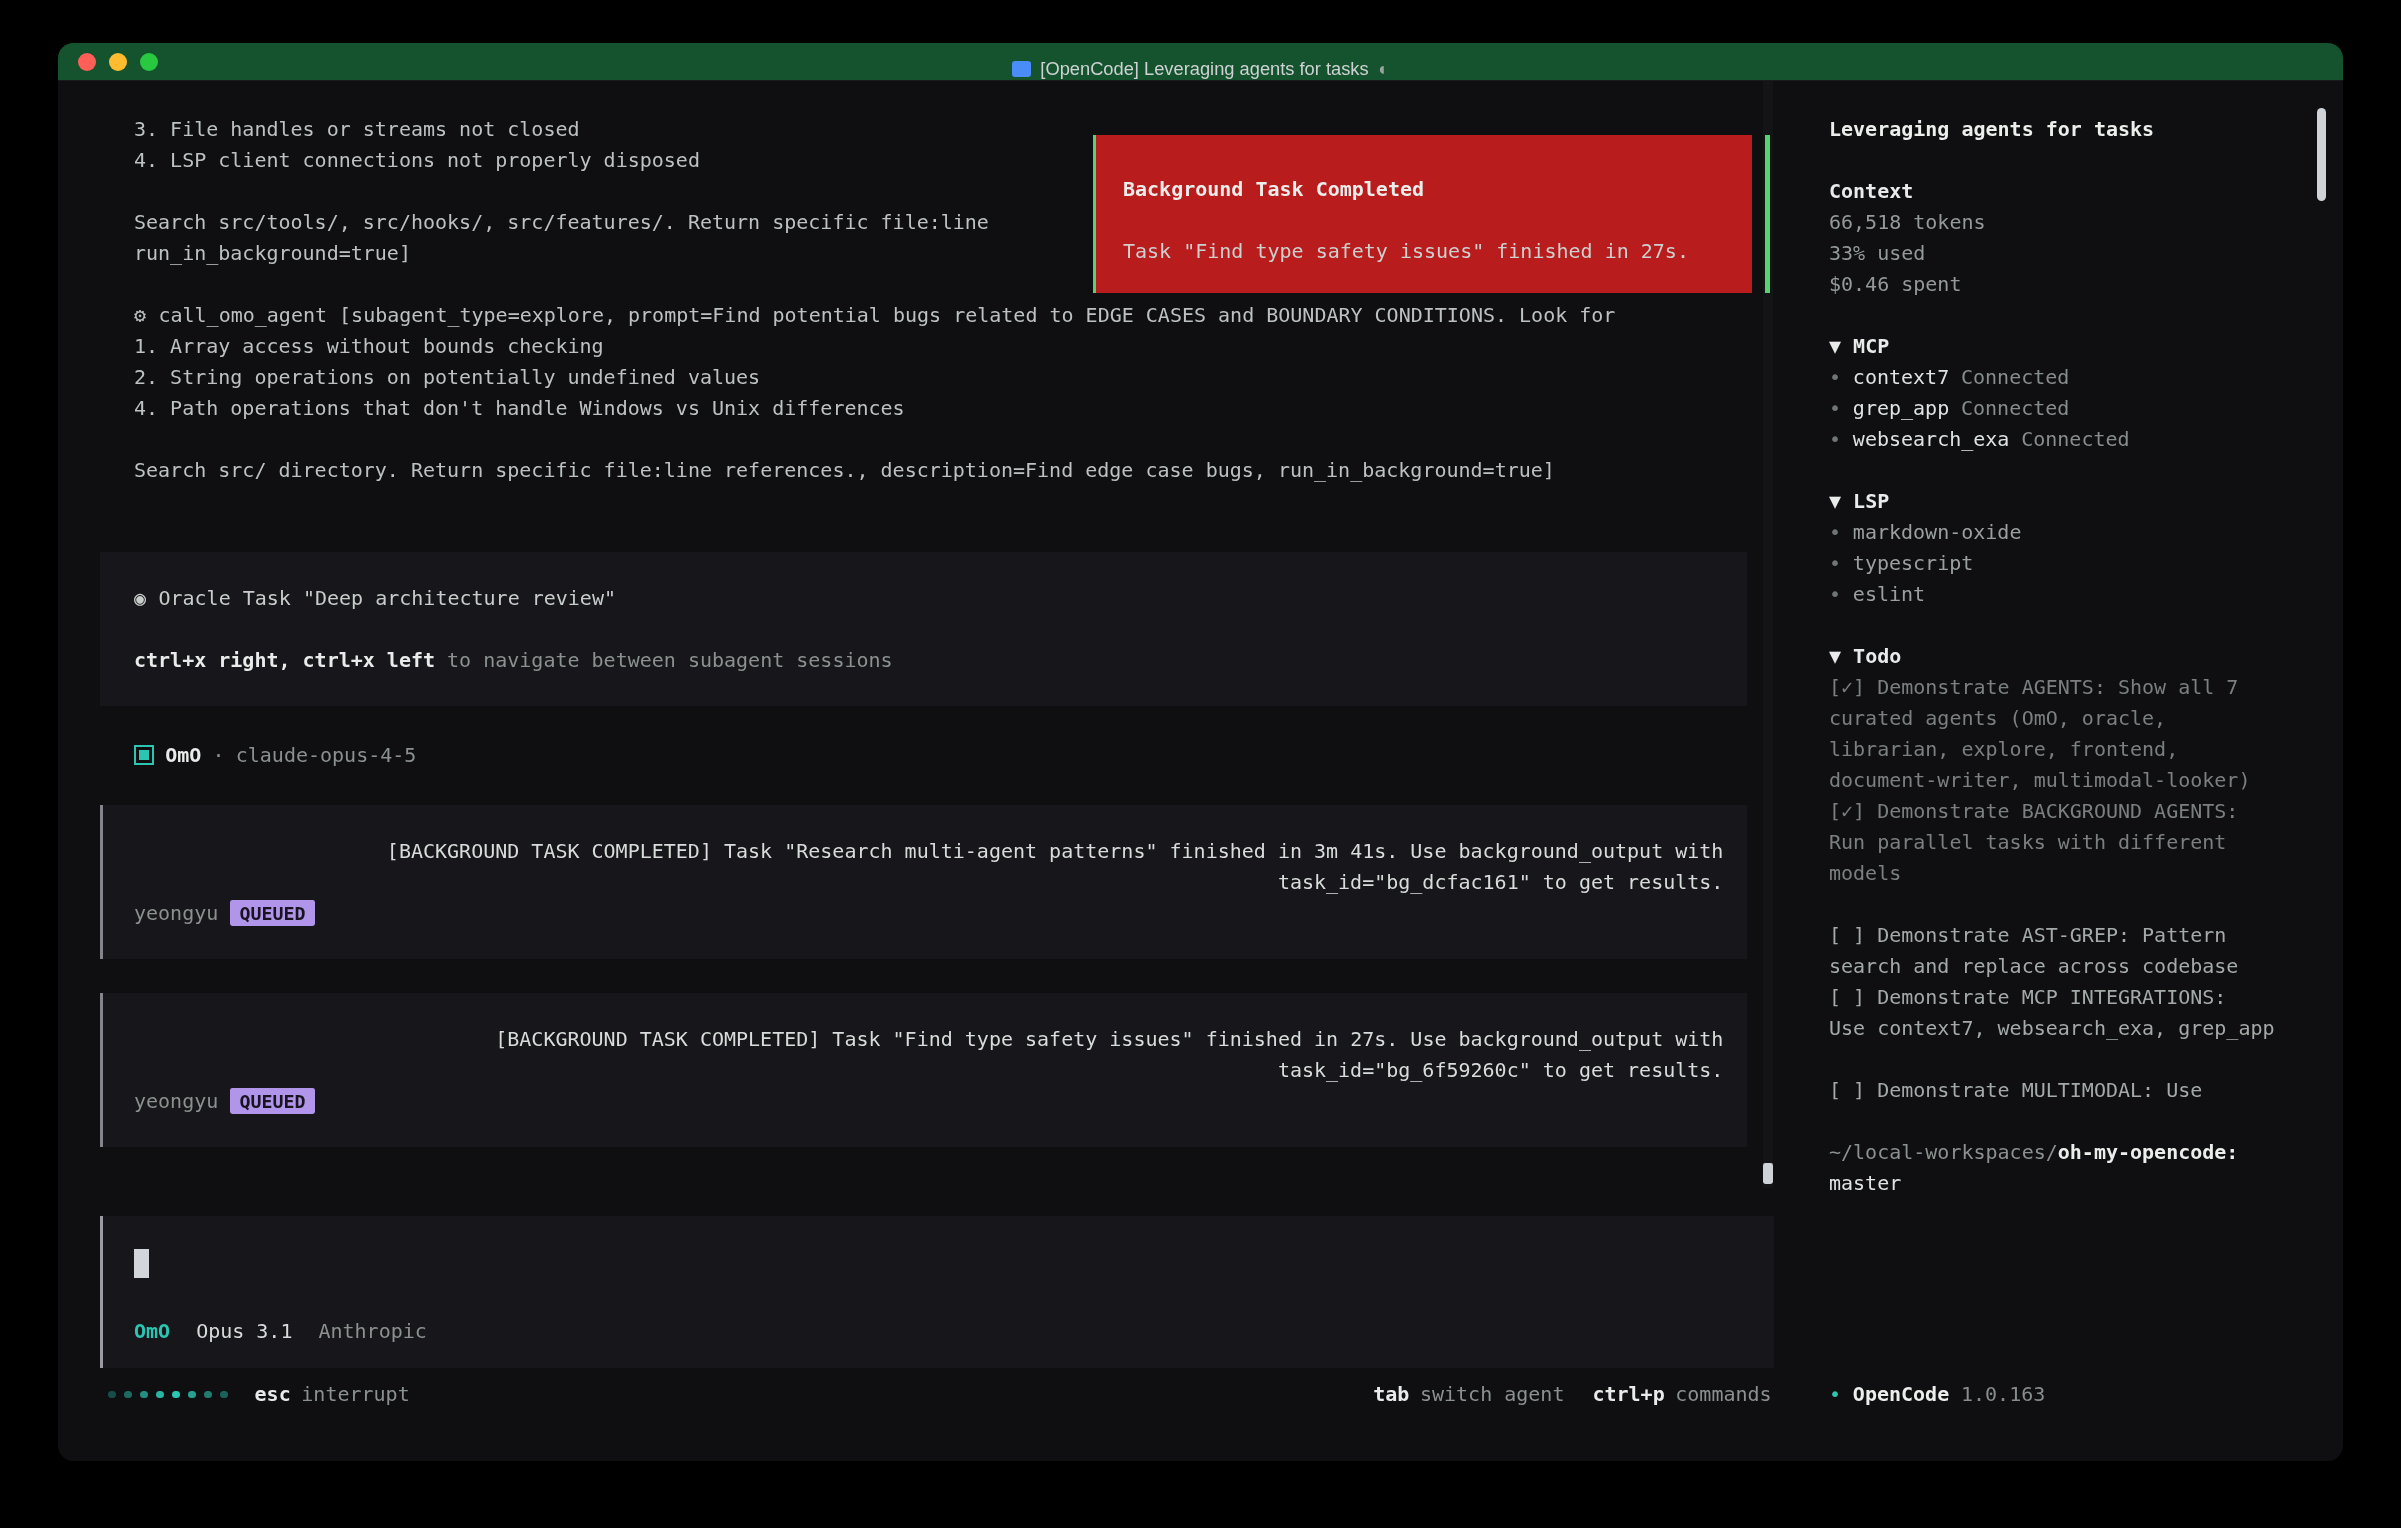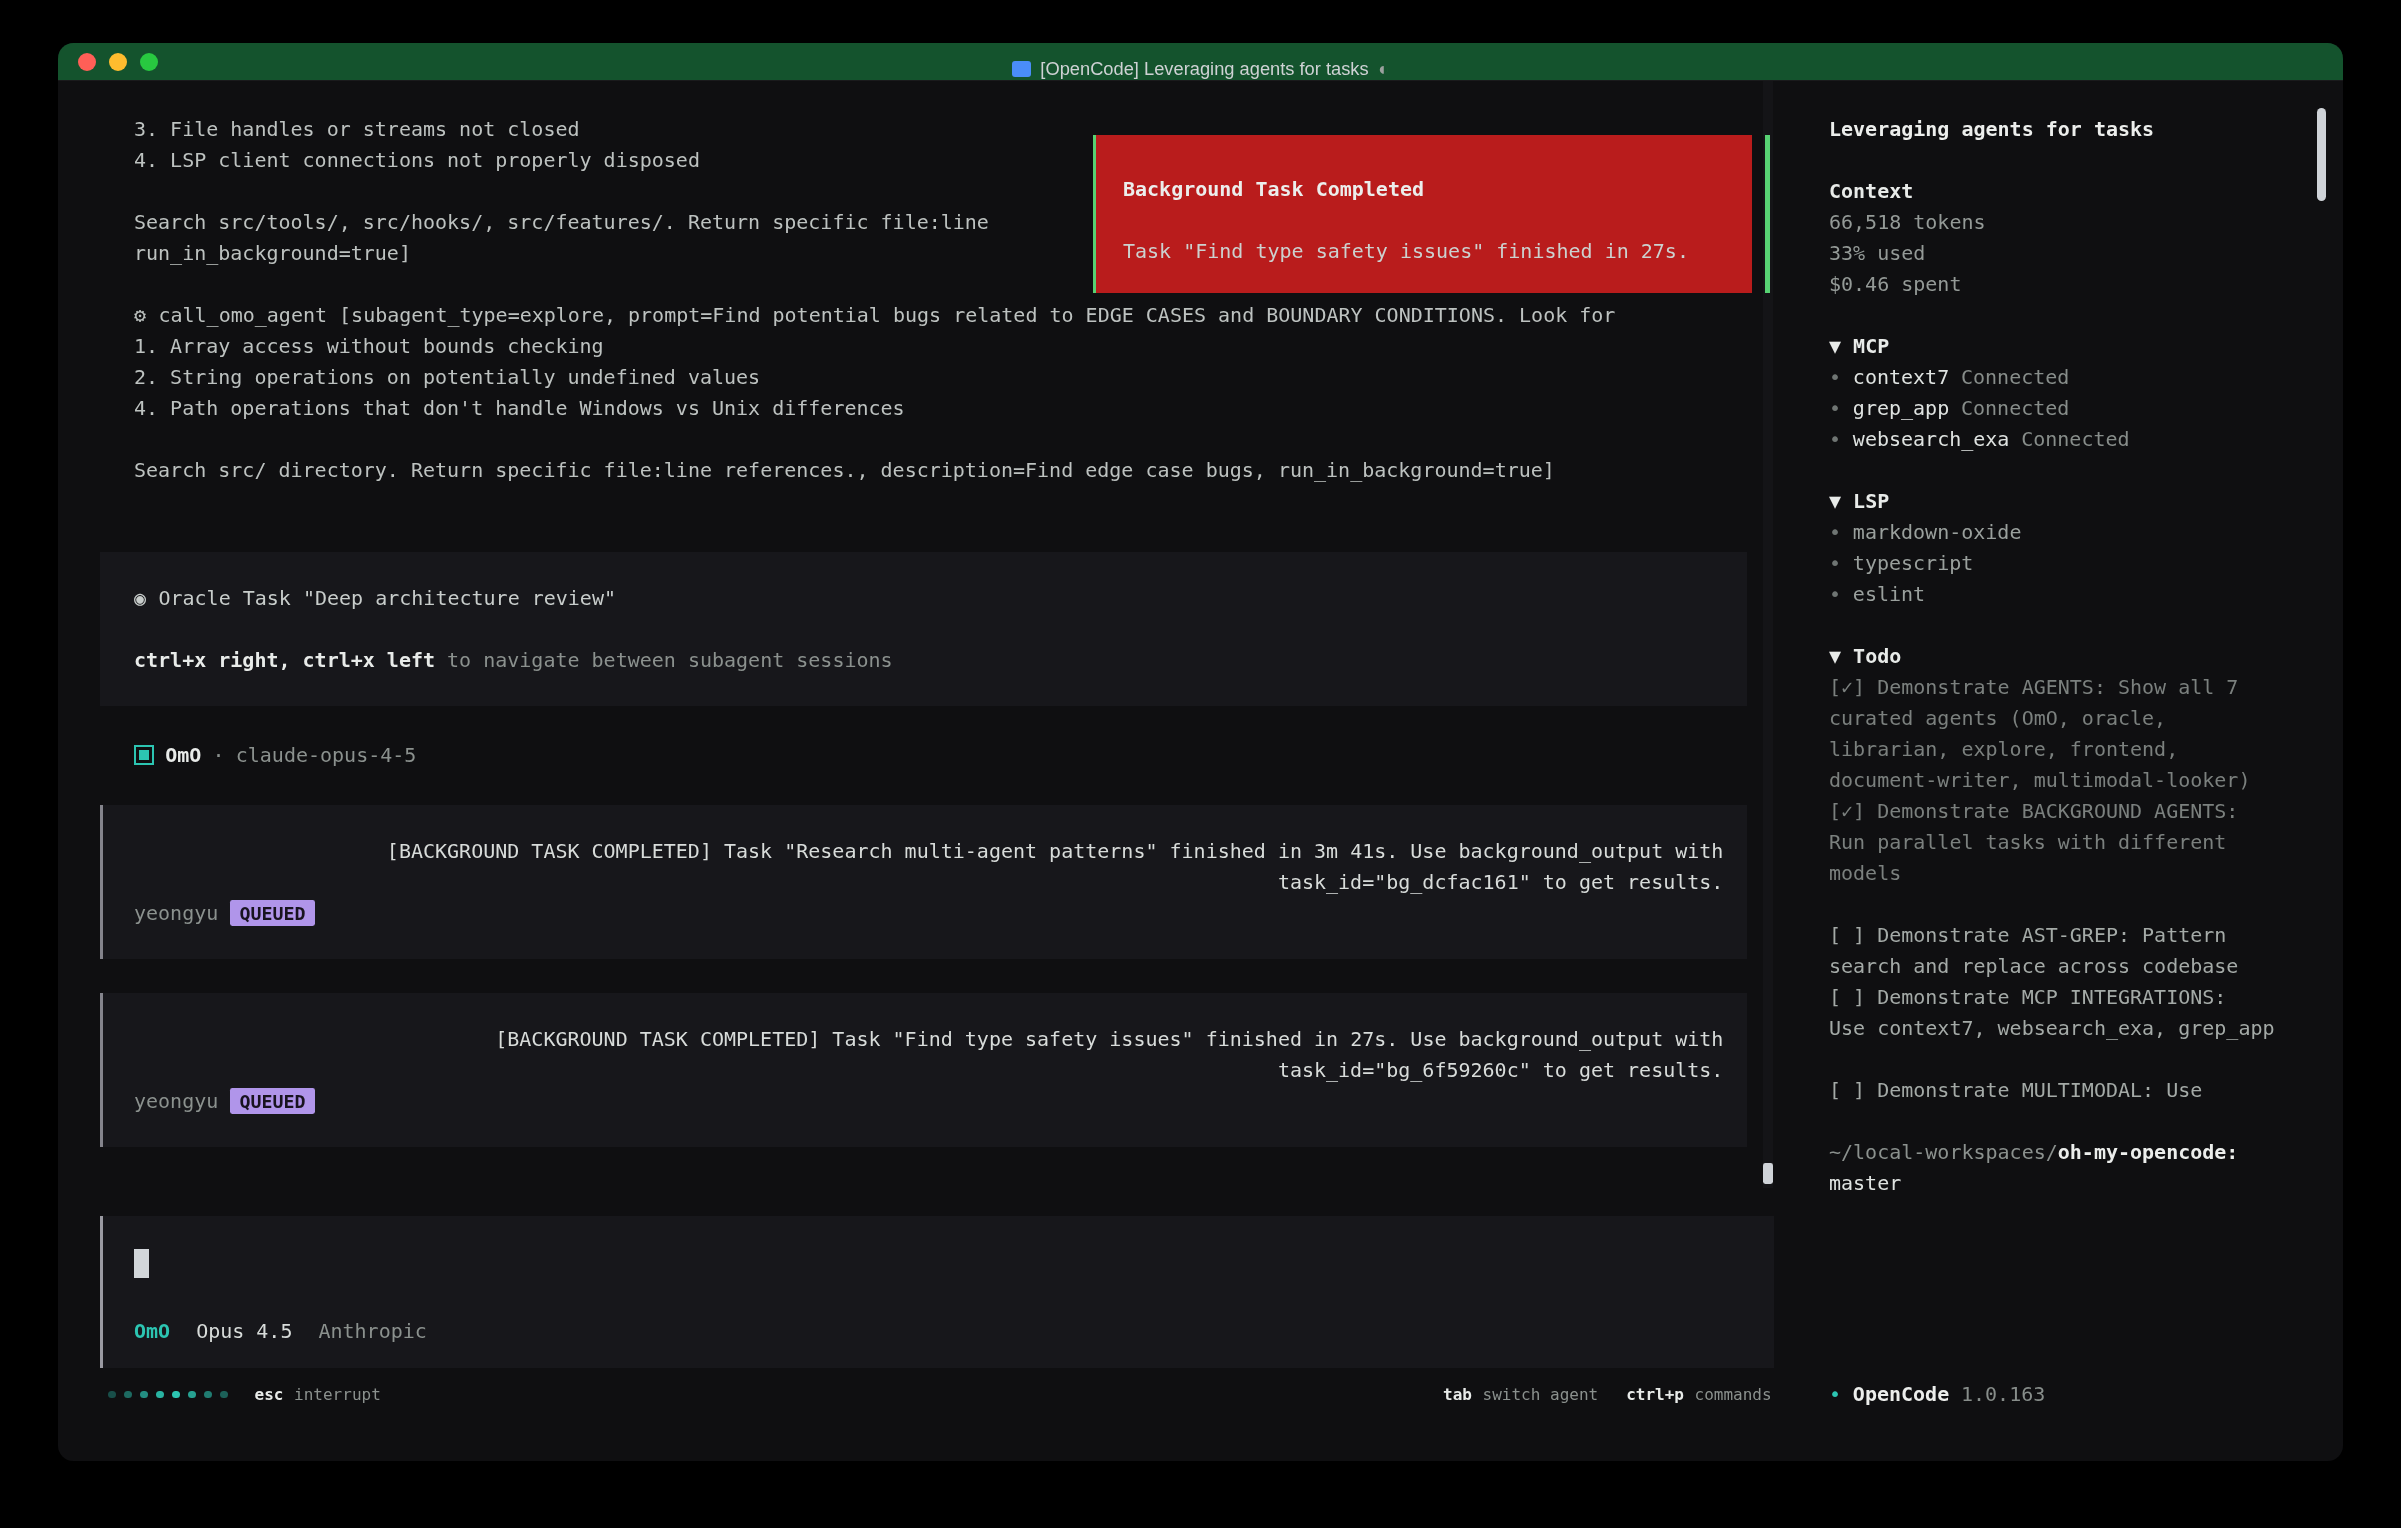--- a/index.html
+++ b/index.html
@@ -57,21 +57,21 @@
   .scrollbar-main { position:absolute; left:1705px; top:0; width:10px; height:1107px; background:#141417; }
   .scroll-green { position:absolute; left:2.4px; top:54px; width:4.7px; height:158px; background:#57d273; }
   .scroll-thumb { position:absolute; left:0; top:1082px; width:10px; height:21px; background:#cfd3d8; border-radius:2.4px; }
 
   .input-panel { position:absolute; left:42px; top:1135px; width:1674px; height:152px;
                  background:#17171b; border-left:3px solid #9a9aa2; padding:32.5px 0 0 31px; }
   .cursor { display:block; width:15.4px; height:29.5px; background:#d2d6da; }
   .input-meta { margin-top:38px; display:flex; align-items:center; gap:26px; font-size:20px; line-height:31px; }
 
   .statusbar { position:absolute; left:0; top:1298px; width:1716px; height:31px;
-               display:flex; align-items:center; padding:0 2.4px 0 50px; font-size:16px; line-height:31px; }
+               display:flex; align-items:center; padding:0 2.4px 0 50px; font-size:20px; line-height:31px; }
   .dots { display:flex; align-items:center; gap:8.3px; margin-right:27px; }
   .dot { width:7.7px; height:7.7px; border-radius:50%; background:#2cc5b2; }
   .dot:nth-child(1){opacity:.35}.dot:nth-child(2){opacity:.5}.dot:nth-child(3){opacity:.7}
   .dot:nth-child(4){opacity:.9}.dot:nth-child(5){opacity:1}.dot:nth-child(6){opacity:.8}
   .dot:nth-child(7){opacity:.6}.dot:nth-child(8){opacity:.45}
   .sb-gap { margin-right:10.6px; }
   .push-right { margin-left:auto; }
   .ml47 { margin-left:28px; }
 
   
@@ -175,21 +175,21 @@
 
     <div class="scrollbar-main">
       <div class="scroll-green"></div>
       <div class="scroll-thumb"></div>
     </div>
 
     <div class="input-panel">
       <span class="cursor"></span>
       <div class="input-meta">
         <span class="teal bold">OmO</span>
-        <span class="bright">Opus 4.5</span>
+        <span class="bright">Opus 3.1</span>
         <span class="dim">Anthropic</span>
       </div>
     </div>
 
     <div class="statusbar">
       <div class="dots">
         <span class="dot"></span>
           <span class="dot"></span>
           <span class="dot"></span>
           <span class="dot"></span>

